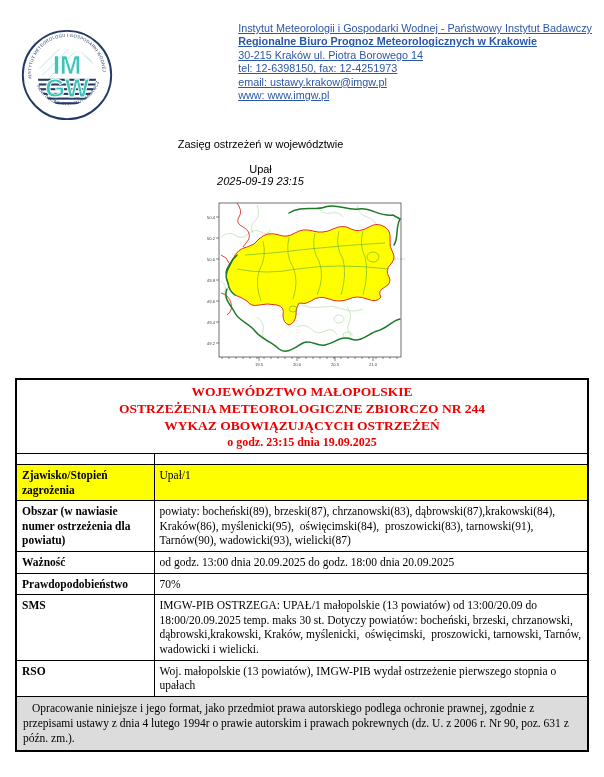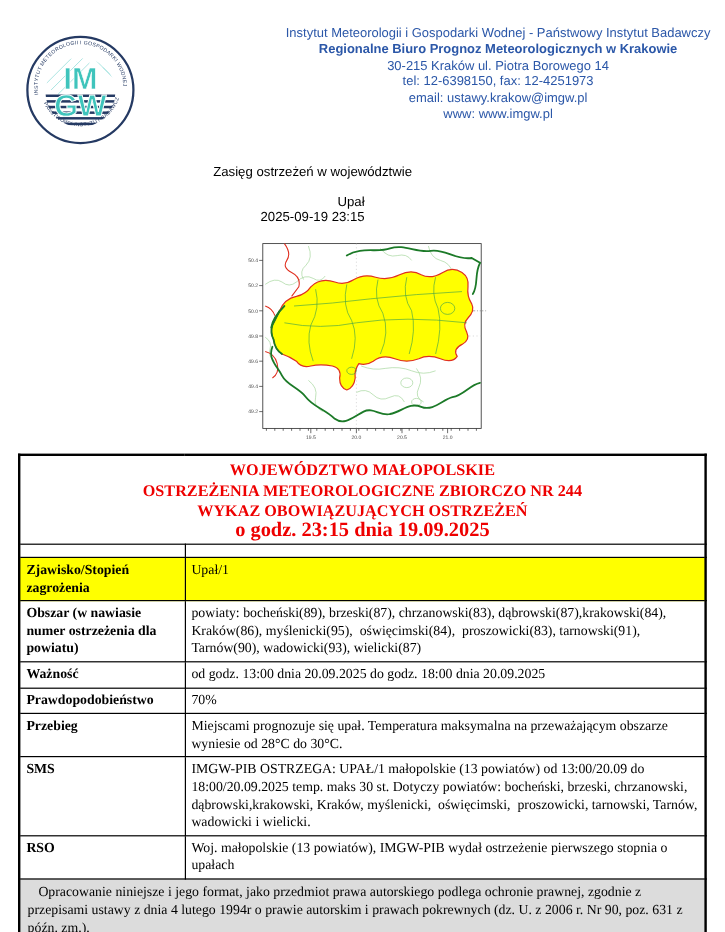--- a/index.html
+++ b/index.html
@@ -1,40 +1,40 @@
 <!DOCTYPE html>
 <html><head>
 <meta charset="utf-8">
 <style>
   html,body{margin:0;padding:0;background:#fff;}
   body{width:604px;height:777px;position:relative;overflow:hidden;
        font-family:"Liberation Sans",sans-serif;}
   
   .logo{position:absolute;left:20px;top:28px;width:94px;height:94px;}
-  .org-block{position:absolute;right:12px;top:22px;text-align:center;
-             color:#2b57a8;font-size:10.8px;line-height:13.4px;}
+  .org-block{position:absolute;right:12px;top:22px;text-align:left;
+             color:#2b57a8;font-size:10.8px;line-height:13.4px;text-decoration:underline;}
   .org-block .b{font-weight:bold;}
   
   .sec-title{position:absolute;left:0;width:521px;text-align:center;
              color:#000;font-size:11px;}
   .t1{top:138px;}
-  .t2{top:163px;padding-left:32px;}
-  .t3{top:175px;}
+  .t2{top:163px;}
+  .t3{top:175px;font-style:italic;}
   
   .map-wrap{position:absolute;left:197px;top:197px;width:210px;height:176px;}
   
   table.warn{position:absolute;left:15px;top:378px;width:574px;
              border-collapse:collapse;border:2px solid #000;
              font-family:"Liberation Serif",serif;font-size:11.5px;
              table-layout:fixed;}
   table.warn td{border:1px solid #000;padding:3px 5px;vertical-align:top;
                 line-height:1.27;}
   td.hdr{text-align:center;color:#ee0000;font-weight:bold;padding:5px 4px 6px;margin-left:20px;}
   .hl1{font-size:13.5px;line-height:17px;}
-  .hl4{font-size:17px;line-height:16px;}
+  .hl4{font-size:12px;line-height:16px;}
   tr.spacer td{height:10px;padding:0;}
   tr.yellow td{background:#ffff00;margin-top:42px;}
   td.lbl{font-weight:bold;width:138px;}
   td.val{white-space:pre-wrap;}
   tr.footer td{background:#dcdcdc;padding:4px 6px;}
   tr.footer p{margin:0;text-indent:9px;line-height:1.3;}
 </style>
 </head>
 <body>
 
@@ -194,24 +194,20 @@
   </tr>
   <tr>
     <td class="lbl">Ważność</td>
     <td class="val">od godz. 13:00 dnia 20.09.2025 do godz. 18:00 dnia 20.09.2025</td>
   </tr>
   <tr>
     <td class="lbl">Prawdopodobieństwo</td>
     <td class="val">70%</td>
   </tr>
   <tr>
-    <td class="lbl">Przebieg</td>
-    <td class="val">Miejscami prognozuje się upał. Temperatura maksymalna na przeważającym obszarze wyniesie od 28°C do 30°C.</td>
-  </tr>
-  <tr>
     <td class="lbl">SMS</td>
     <td class="val">IMGW-PIB OSTRZEGA: UPAŁ/1 małopolskie (13 powiatów) od 13:00/20.09 do 18:00/20.09.2025 temp. maks 30 st. Dotyczy powiatów: bocheński, brzeski, chrzanowski, dąbrowski,krakowski, Kraków, myślenicki,  oświęcimski,  proszowicki, tarnowski, Tarnów, wadowicki i wielicki.</td>
   </tr>
   <tr>
     <td class="lbl">RSO</td>
     <td class="val">Woj. małopolskie (13 powiatów), IMGW-PIB wydał ostrzeżenie pierwszego stopnia o upałach</td>
   </tr>
   <tr class="footer">
     <td colspan="2">
       <p class="val">Opracowanie niniejsze i jego format, jako przedmiot prawa autorskiego podlega ochronie prawnej, zgodnie z przepisami ustawy z dnia 4 lutego 1994r o prawie autorskim i prawach pokrewnych (dz. U. z 2006 r. Nr 90, poz. 631 z późn.  zm.).</p>

